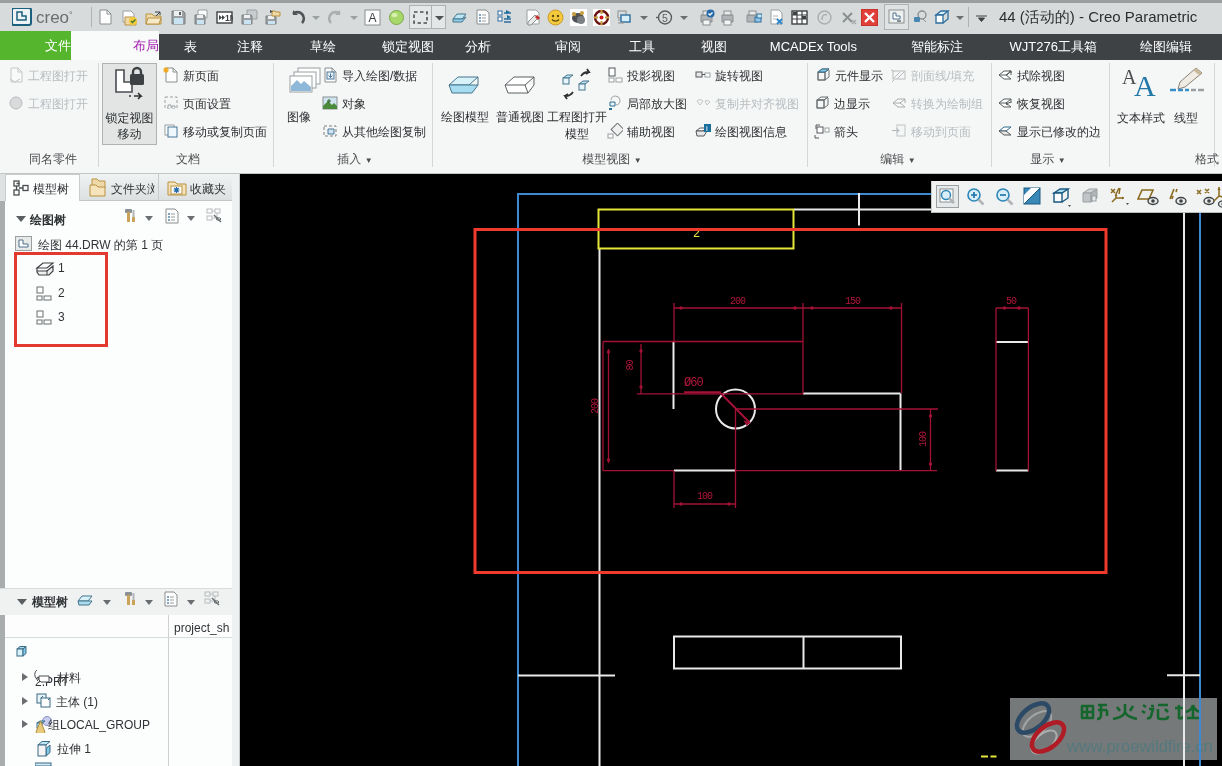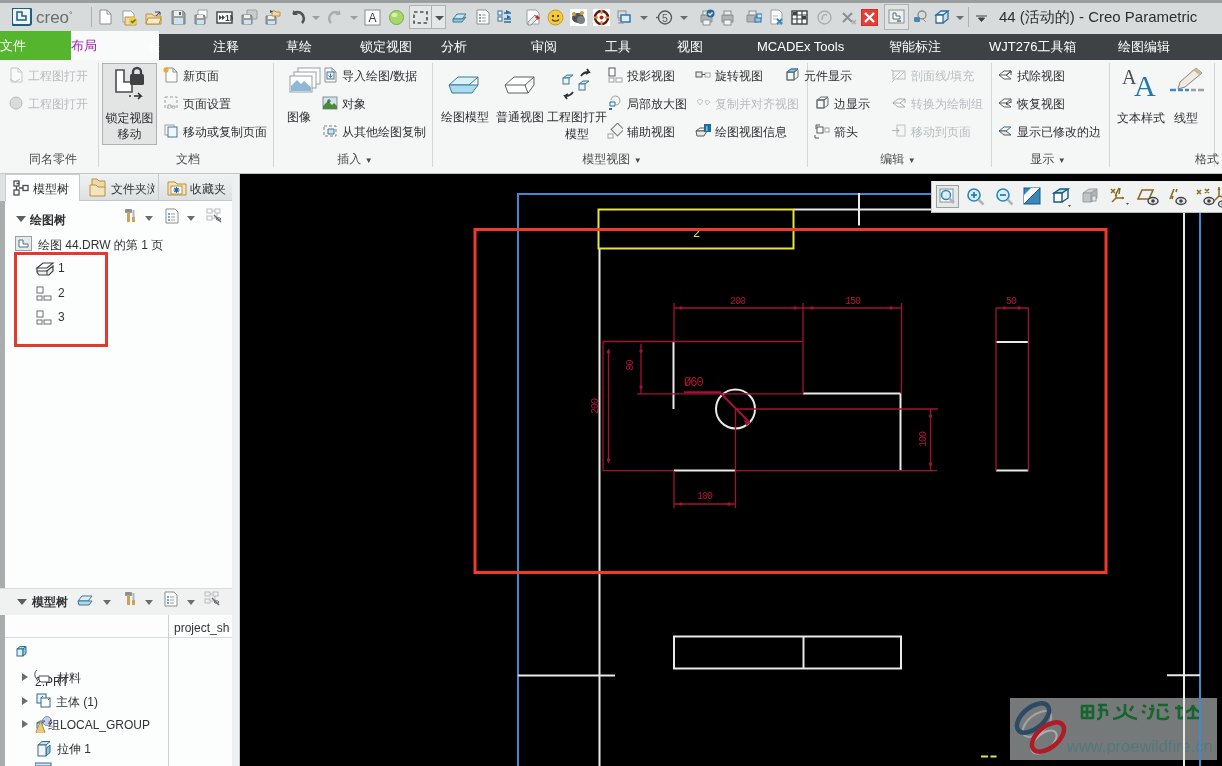--- a/index.html
+++ b/index.html
@@ -5,21 +5,21 @@
 html,body{width:1222px;height:766px;overflow:hidden;background:#000;font-family:"Liberation Sans",sans-serif}
 #root{position:absolute;left:0;top:0;width:1222px;height:766px}
 .abs{position:absolute}
 
 #titlebar{left:0;top:0;width:1222px;height:34px;background:#d8dbdb;border-top:3px solid #9a9e9e}
 #title-text{left:999px;top:8px;font-size:15px;color:#2c2f31;white-space:nowrap}
 .tico{position:absolute;top:9px;width:17px;height:17px}
 .vsep{position:absolute;background:#aeb2b2;width:1px}
 
 #tabrow{left:0;top:34px;width:1222px;height:26px;background:#3e4245}
-.tab{position:absolute;top:0;height:26px;color:#fff;font-size:13px;text-align:left;line-height:26px;white-space:nowrap}
+.tab{position:absolute;top:0;height:26px;color:#fff;font-size:13px;text-align:right;line-height:26px;white-space:nowrap}
 #tab-file{left:0;top:-3px;height:29px;width:71px;background:#55b62e;line-height:29px}
 #tab-sel{left:71px;top:-3px;height:29px;width:88px;background:#f9fafa;color:#a21caf;line-height:29px}
 
 #ribbon{left:0;top:60px;width:1222px;height:114px;background:#f5f6f6;border-bottom:1px solid #c2c6c6}
 .gdiv{position:absolute;top:63px;height:104px;width:1px;background:#d4d7d7}
 .glabel{position:absolute;top:151px;width:120px;text-align:center;font-size:12px;color:#4a4d4f;white-space:nowrap}
 .rbtn{position:absolute;height:17px;font-size:12px;color:#2e3133;white-space:nowrap;line-height:17px}
 .rbtn .ri{display:inline-block;vertical-align:-3px;margin-right:4px}
 .gray{color:#b7bdc0}
 .bigtxt{position:absolute;font-size:12px;color:#2e3133;text-align:center;white-space:nowrap}
@@ -442,21 +442,21 @@
           <path d="M2,6 a4,4 0 0 1 6,0 l-3,4 z" fill="none" stroke="#c0c4c6"></path>
           <path d="M10,6 a4,4 0 0 1 5,1 l-3,3 z" fill="none" stroke="#c0c4c6"></path>
         </svg>复制并对齐视图</div>
     <div class="rbtn" style="left:695px;top:123px"><svg class="ri" width="16" height="16">
           <path d="M1,8 l4,-3 h7 l-4,3 z" fill="#fff" stroke="#55595b"></path>
           <path d="M1,8 l1,5 h7 l3,-5 -4,0 z" fill="#e8e8e8" stroke="#55595b"></path>
           <rect x="9" y="1" width="7" height="8" fill="#1a6e9e"></rect>
           <text x="11" y="8" font-size="8" fill="#fff" font-family="Liberation Sans">i</text>
         </svg>绘图视图信息</div>
 
-    <div class="rbtn" style="left:784px;top:67px"><svg class="ri" width="16" height="16">
+    <div class="rbtn" style="left:815px;top:67px"><svg class="ri" width="16" height="16">
           <use href="#i-cube-o"></use>
           <path d="M7,2 h7 l-4,3 h-7 z" fill="#7fc8e8" stroke="#3a6a84"></path>
         </svg>元件显示</div>
     <div class="rbtn" style="left:814px;top:95px"><svg class="ri" width="16" height="16">
           <use href="#i-cube-o"></use>
         </svg>边显示</div>
     <div class="rbtn" style="left:814px;top:123px"><svg class="ri" width="16" height="16">
           <rect x="3" y="4" width="6" height="6" fill="#fff" stroke="#55595b"></rect>
           <rect x="11" y="5" width="4" height="4" fill="#fff" stroke="#9aa0a2"></rect>
           <path d="M2,2 h4 m-4,0 v4 m-1,6 v3 h4" stroke="#55595b" fill="none"></path>

